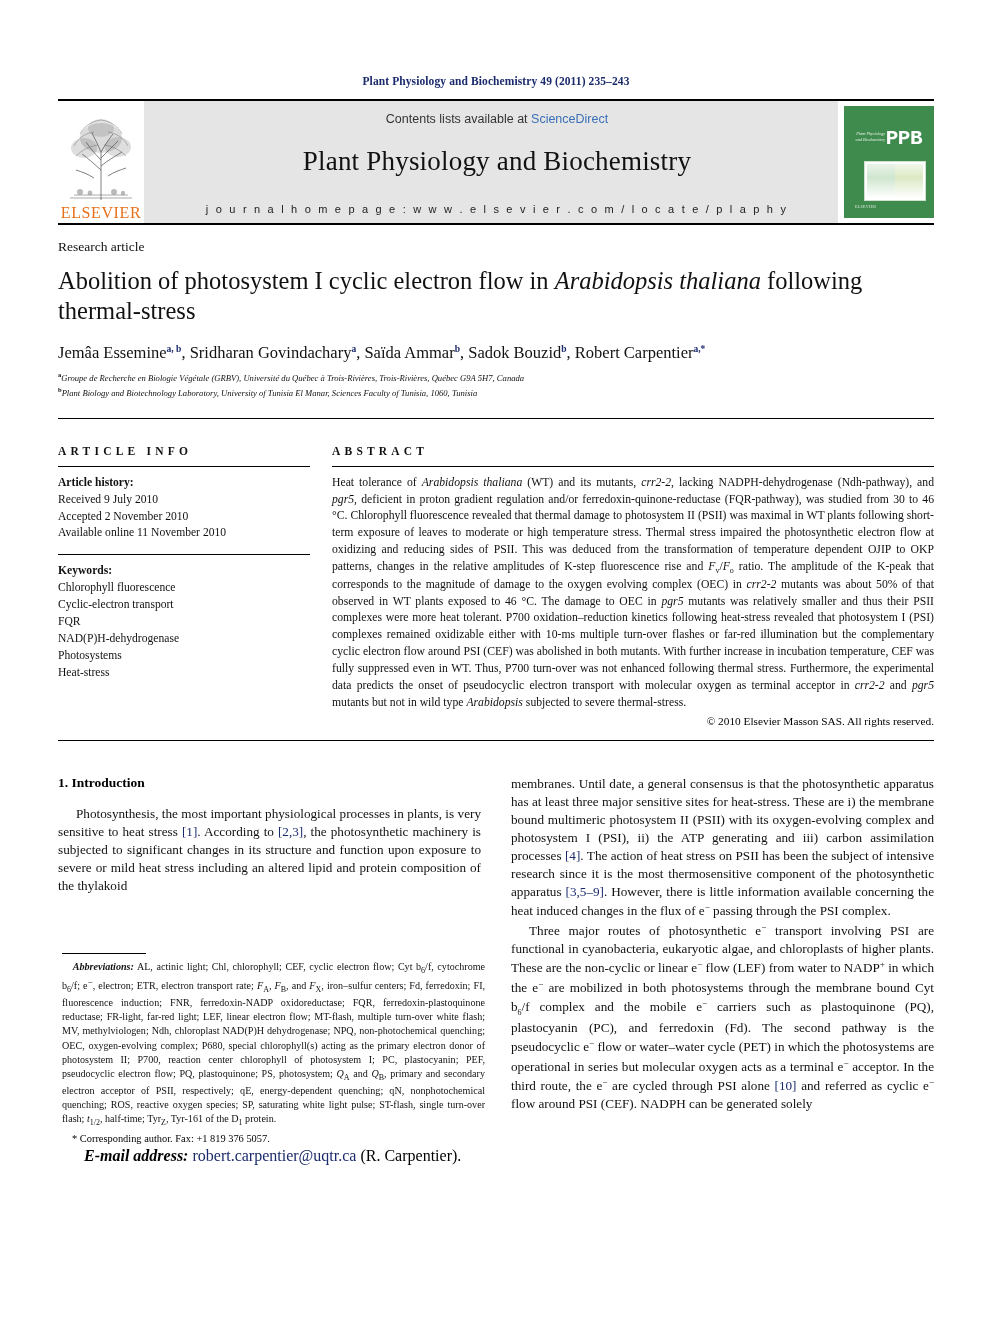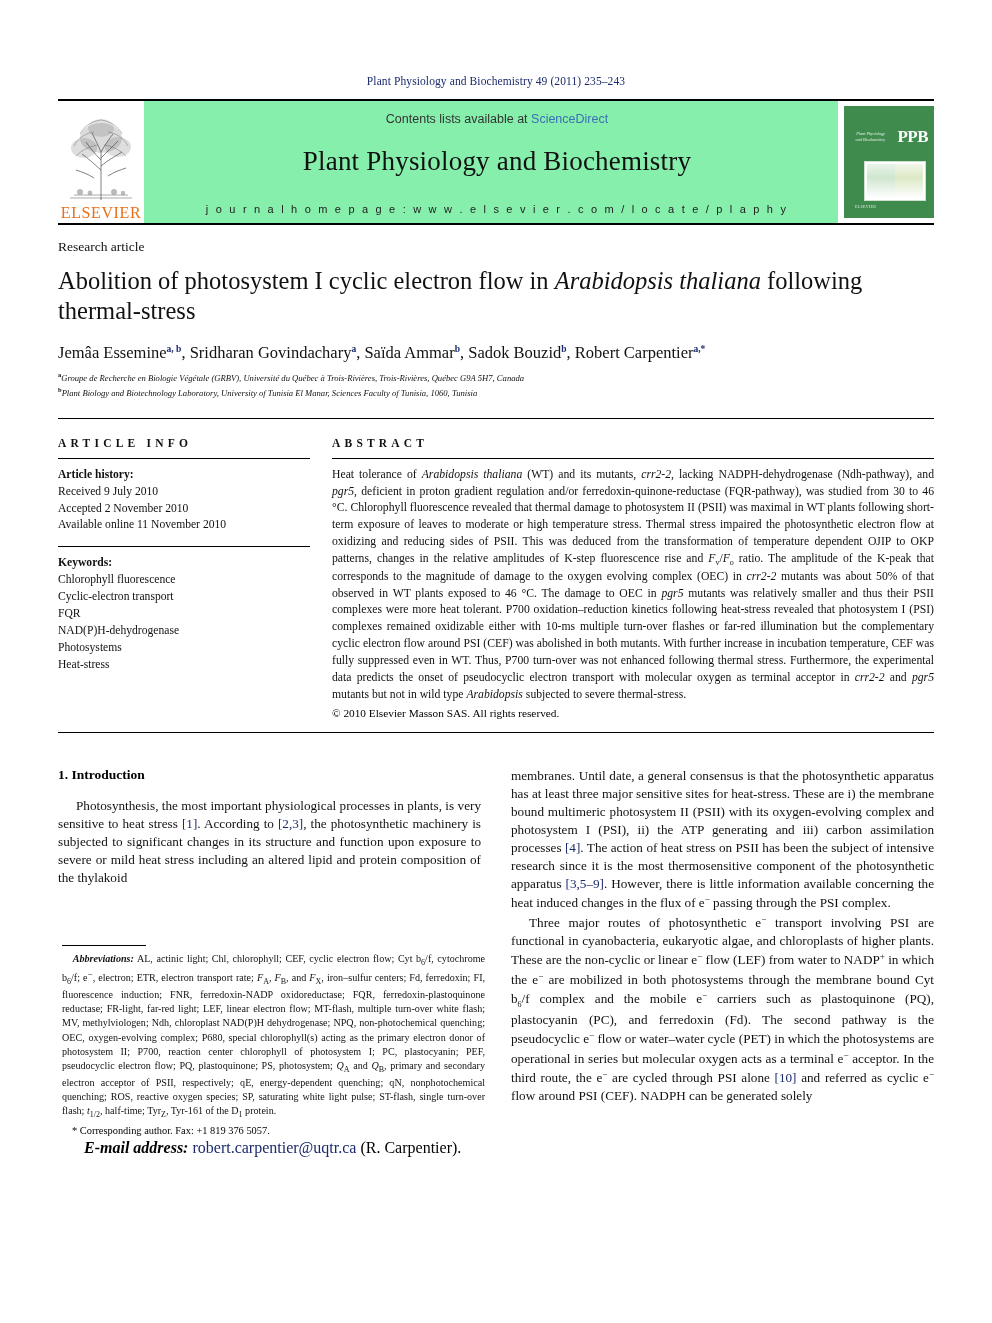--- a/index.html
+++ b/index.html
@@ -18,21 +18,21 @@
   .page {
     position: relative;
     width: 992px;
     height: 1323px;
     padding: 0;
   }
   
   .running-head {
     text-align: center;
     font-family: "Liberation Serif", serif;
-    font-weight: normal;
+    font-weight: bold;
     font-size: 11.5px;
     color: #1a2a6c;
     padding-top: 75px;
     letter-spacing: 0.1px;
   }
   .rule-top {
     margin: 12px 58px 0 58px;
     border-top: 2.2px solid #000;
   }
   
@@ -57,21 +57,21 @@
     font-family: "Liberation Serif", serif;
     font-size: 16px;
     letter-spacing: 0.6px;
     color: #E8701A;
     font-weight: normal;
     line-height: 1;
     margin-top: 1px;
   }
   .banner-center {
     flex: 1 1 auto;
-    background: #86efac;
+    background: #e5e5e5;
     display: flex;
     flex-direction: column;
     align-items: center;
     justify-content: flex-start;
     padding-top: 11px;
     box-sizing: border-box;
     padding-left: 12px;
   }
   .contents-line {
     font-family: "Liberation Sans", sans-serif;
@@ -109,24 +109,24 @@
     background: #3f8a4d;
     position: relative;
     box-sizing: border-box;
   }
   .cover-inner {
     position: absolute;
     left: 6px; top: 5px; right: 6px; bottom: 5px;
   }
   .cover-ppb {
     position: absolute;
-    right: 0;
+    right: 6px;
     top: 16px;
-    font-family: Liberation Serif, serif;
-    font-size: 17px;
+    font-family: Liberation Mono, monospace;
+    font-size: 21px;
     color: #ffffff;
     font-weight: bold;
     letter-spacing: -0.5px;
   }
   .cover-jname {
     position: absolute;
     left: 5px;
     top: 20px;
     width: 30px;
     font-size: 4.2px;
@@ -202,21 +202,21 @@
     line-height: 1.5;
     color: #111;
   }
   .affil sup { font-style: normal; font-weight: bold; font-size: 6.5px; }
   
   .rule-info {
     margin: 18px 58px 0 58px;
     border-top: 1.1px solid #000;
   }
   .infoblock {
-    margin: 4px 58px;
+    margin: 12px 58px;
     display: flex;
     gap: 22px;
     padding-top: 14px;
   }
   .col-info { width: 252px; flex: 0 0 252px; }
   .col-abs { flex: 1 1 auto; }
   .sec-label {
     font-family: "Liberation Serif", serif;
     font-weight: bold;
     font-size: 11.5px;
@@ -242,20 +242,21 @@
   .abs-body {
     font-family: "Liberation Serif", serif;
     font-size: 11.7px;
     line-height: 1.44;
     text-align: justify;
     color: #111;
     padding-top: 8px;
   }
   .abs-body i { font-style: italic; }
   .copyright {
+    text-align: right;
     font-family: "Liberation Serif", serif;
     font-size: 11.3px;
     margin-top: 3px;
   }
   .rule-after-abs {
     margin: 13px 58px 0 58px;
     border-top: 1.6px solid #000;
   }
   
   .body-cols {

